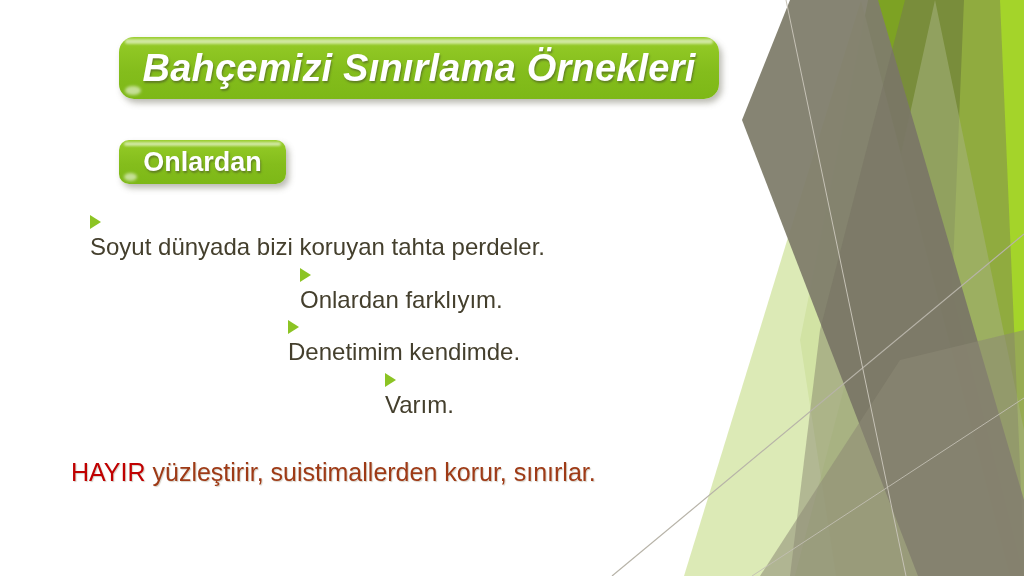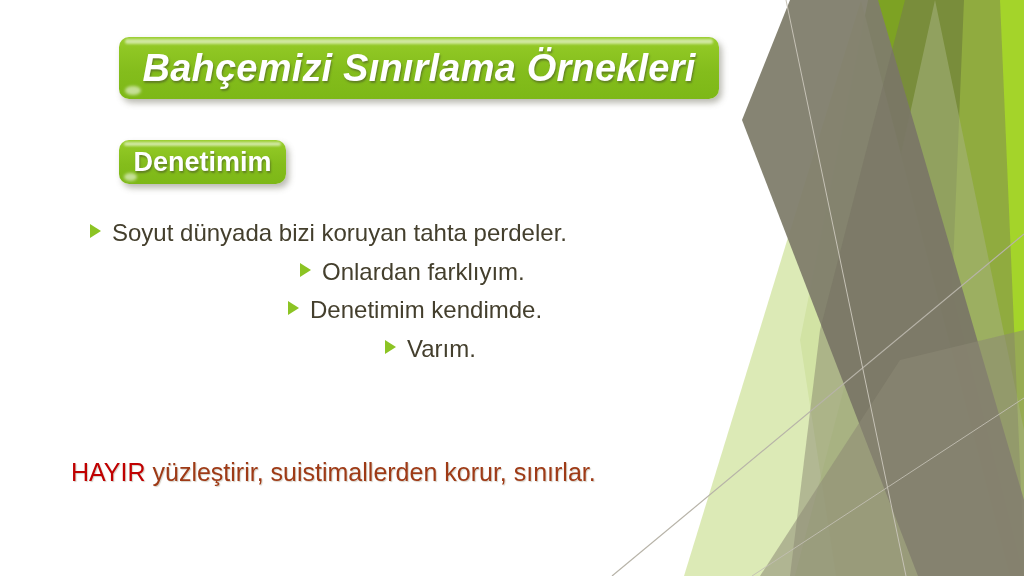--- a/index.html
+++ b/index.html
@@ -29,21 +29,21 @@
     pointer-events: none;
   }
 
   
   #title-banner {
     position: absolute;
     left: 119px;
     top: 37px;
     width: 600px;
     height: 62px;
-    border-radius: 10px;
+    border-radius: 15px;
     background: linear-gradient(to bottom,
                 #9ace2e 0%,
                 #90c724 18%,
                 #84bd1c 55%,
                 #7db817 100%);
     box-shadow: 3px 4px 6px rgba(90,90,70,0.42);
     display: flex;
     align-items: center;
     justify-content: center;
     box-sizing: border-box;
@@ -138,20 +138,21 @@
     position: absolute;
     left: 0;
     top: 218px;
     width: 760px;
   }
   .blist-item {
     display: flex;
     align-items: baseline;
     margin-bottom: 8px;
     white-space: nowrap;
+    flex-direction: column;
   }
   .blist-item.lvl1 { padding-left: 90px; }
   .blist-item.lvl2 { padding-left: 300px; }
   .blist-item.lvl3 { padding-left: 385px; }
   .blist-item.lvl4 { padding-left: 288px; }
 
   .bullet-tri {
     flex: 0 0 auto;
     width: 0;
     height: 0;
@@ -212,21 +213,21 @@
     <line x1="612" y1="576" x2="1024" y2="234" stroke="#b7b3a8" stroke-width="1.2"></line>
     <line x1="786" y1="0" x2="906" y2="576" stroke="#c6c2b6" stroke-width="1"></line>
     <line x1="752" y1="576" x2="1024" y2="398" stroke="#c2beb2" stroke-width="0.9"></line>
   </svg>
 
   <div id="title-banner">
     <span id="title-text">Bahçemizi Sınırlama Örnekleri</span>
   </div>
 
   <div id="subtitle-banner">
-    <span id="subtitle-text">Denetimim</span>
+    <span id="subtitle-text">Onlardan</span>
   </div>
 
   <div id="body-list">
       <div class="blist-item lvl1">
         <span class="bullet-tri"></span>
         <span class="blist-label"><span>Soyut dünyada bizi koruyan tahta perdeler.</span></span>
       </div>
       <div class="blist-item lvl2">
         <span class="bullet-tri"></span>
         <span class="blist-label"><span>Onlardan farklıyım.</span></span>

